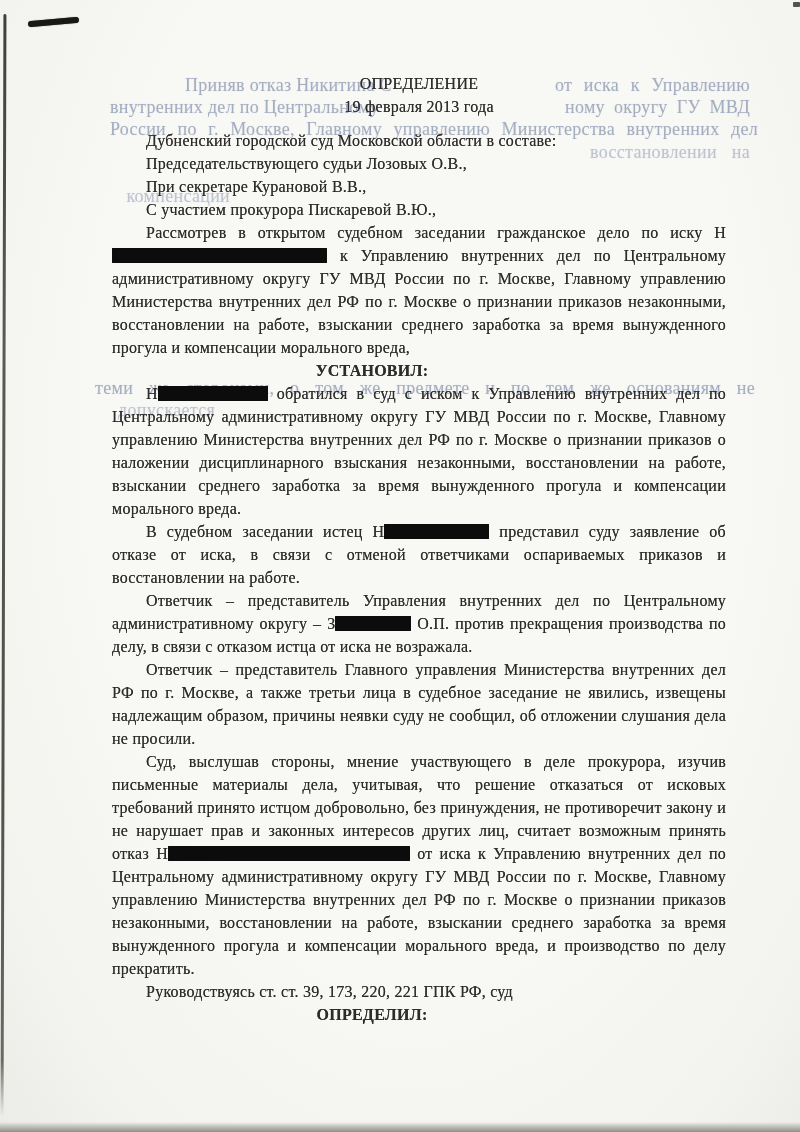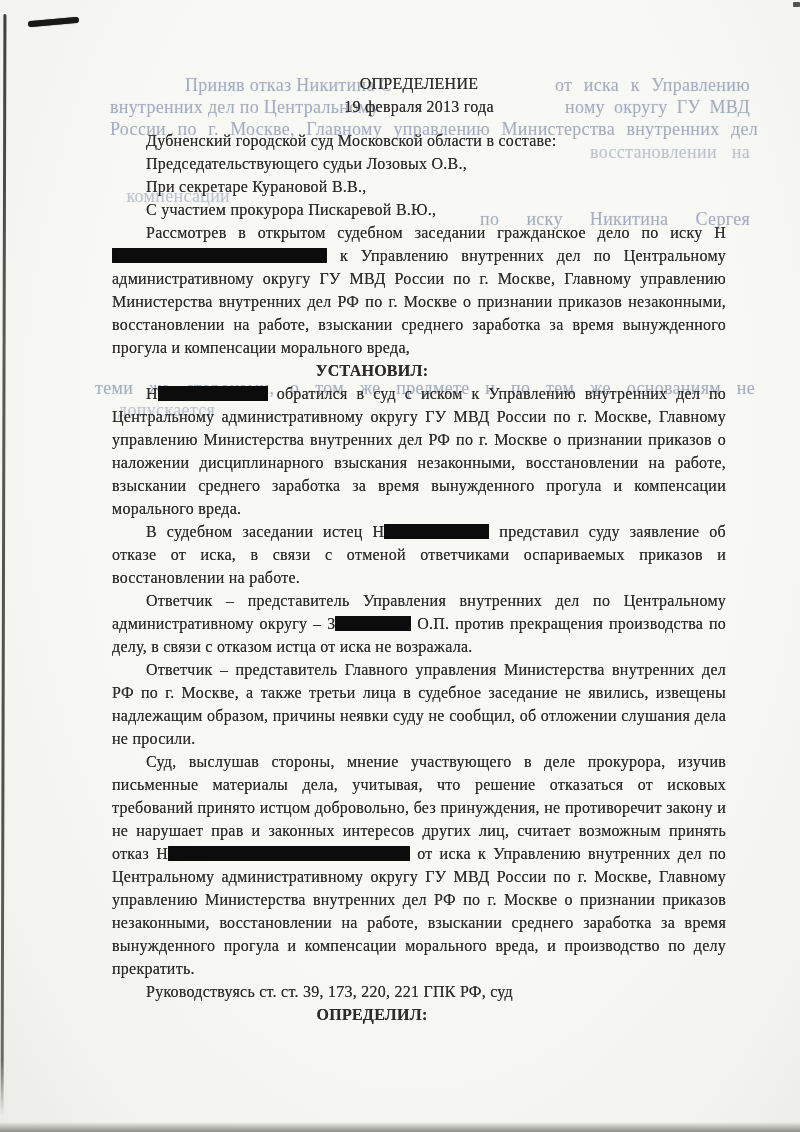--- a/index.html
+++ b/index.html
@@ -136,21 +136,20 @@
 <div class="top-right-mark"></div>
 
 <div id="ghost-layer">
     <div class="ghost-line" style="left: 185px; top: 74px; width: 230px;">Приняв отказ Никитина С</div>
     <div class="ghost-line justify" style="left: 555px; top: 74px; width: 195px;">от иска к Управлению</div>
     <div class="ghost-line" style="left: 110px; top: 96px; width: 300px;">внутренних дел по Центральному</div>
     <div class="ghost-line justify" style="left: 565px; top: 96px; width: 185px;">ному округу ГУ МВД</div>
     <div class="ghost-line justify" style="left: 110px; top: 118px; width: 648px;">России по г. Москве, Главному управлению Министерства внутренних дел</div>
     <div class="ghost-line justify faint" style="left: 590px; top: 141px; width: 160px;">восстановлении на</div>
     <div class="ghost-line faint" style="left: 110px; top: 185px; width: 120px;">компенсации</div>
-    <div class="ghost-line justify" style="left: 480px; top: 208px; width: 270px;">по иску Никитина Сергея</div>
     <div class="ghost-line justify" style="left: 95px; top: 377px; width: 660px;">теми же сторонами, о том же предмете и по тем же основаниям не</div>
     <div class="ghost-line faint" style="left: 95px; top: 399px; width: 120px;">допускается</div>
   </div>
 
 <div class="doc">
 
   <div class="title-line">ОПРЕДЕЛЕНИЕ</div>
   <div class="title-line">19 февраля 2013 года</div>
 
   <div class="intro-block">

